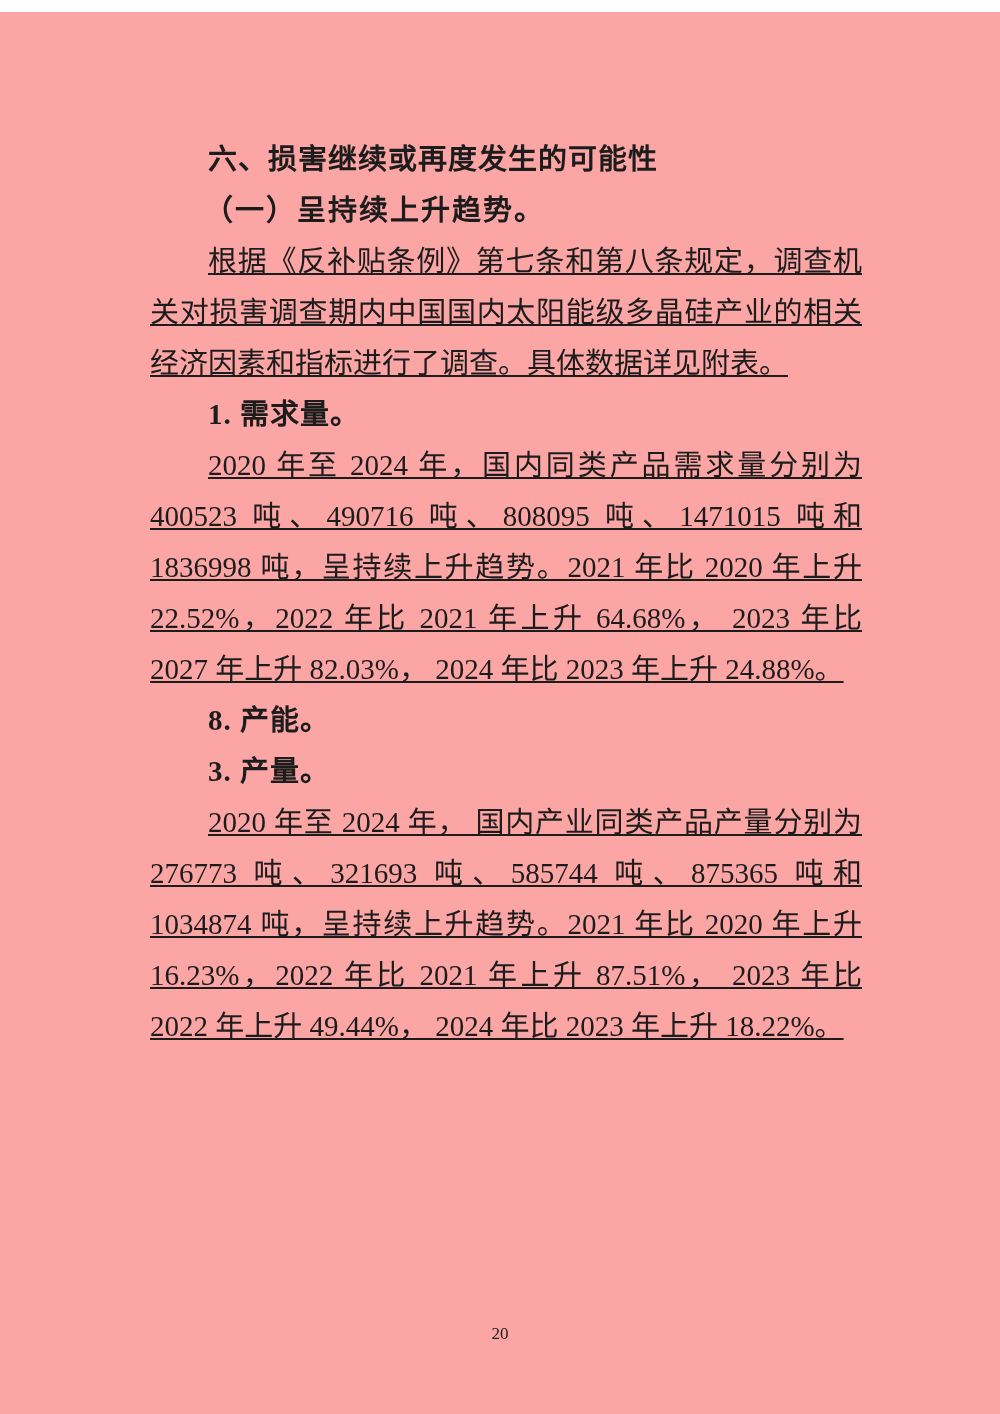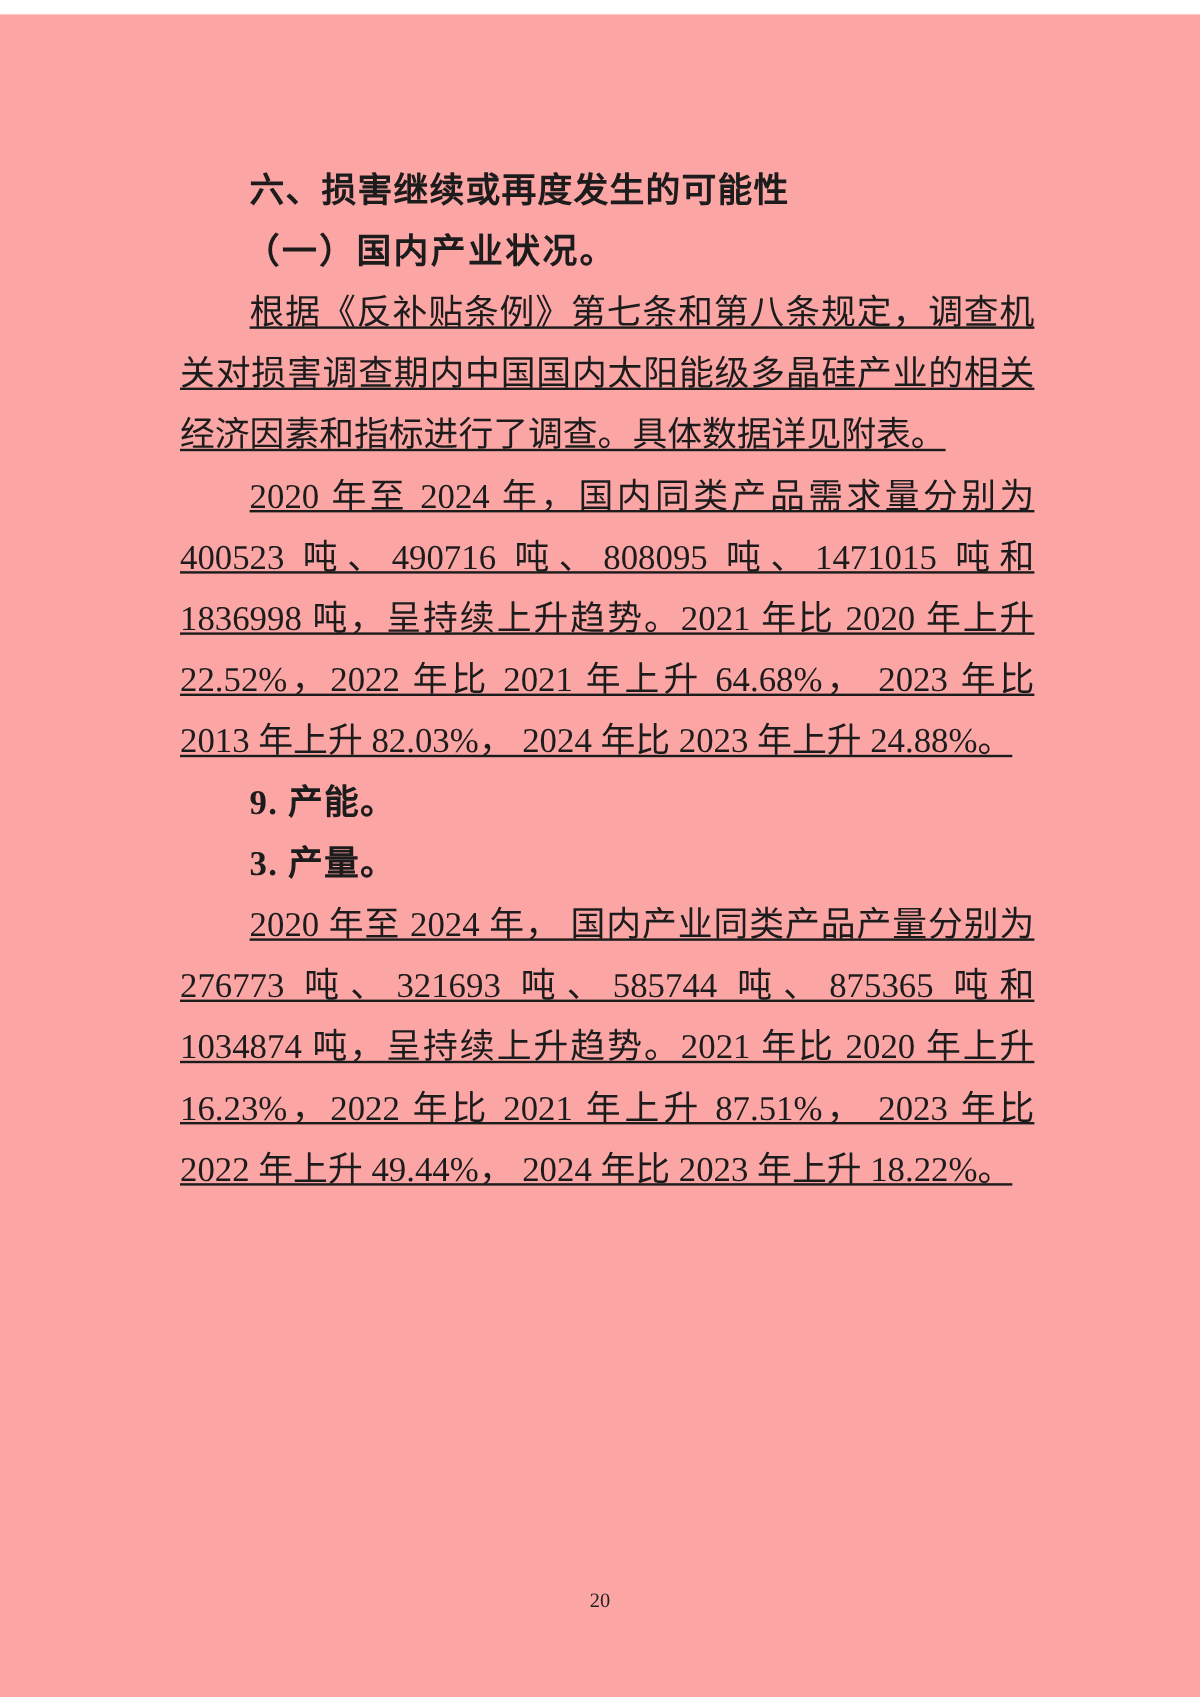--- a/index.html
+++ b/index.html
@@ -68,28 +68,29 @@
   }
 </style>
 </head>
 <body>
 
 <div class="page">
   <div class="content">
 
     <h1 class="main-heading">六、损害继续或再度发生的可能性</h1>
 
-    <h2 class="sub-heading">（一）国内产业状况。</h2>
+    <h2 class="sub-heading">（一）呈持续上升趋势。</h2>
 
     <p class="body-para">根据《反补贴条例》第七条和第八条规定，调查机关对损害调查期内中国国内太阳能级多晶硅产业的相关经济因素和指标进行了调查。具体数据详见附表。</p>
 
+    <h3 class="item-heading">1. 需求量。</h3>
 
-    <p class="body-para">2020 年至 2024 年，国内同类产品需求量分别为 400523 吨、490716 吨、808095 吨、1471015 吨和 1836998 吨，呈持续上升趋势。2021 年比 2020 年上升 22.52%，2022 年比 2021 年上升 64.68%， 2023 年比 2013 年上升 82.03%， 2024 年比 2023 年上升 24.88%。</p>
+    <p class="body-para">2020 年至 2024 年，国内同类产品需求量分别为 400523 吨、490716 吨、808095 吨、1471015 吨和 1836998 吨，呈持续上升趋势。2021 年比 2020 年上升 22.52%，2022 年比 2021 年上升 64.68%， 2023 年比 2027 年上升 82.03%， 2024 年比 2023 年上升 24.88%。</p>
 
-    <h3 class="item-heading">9. 产能。</h3>
+    <h3 class="item-heading">8. 产能。</h3>
 
 
     <h3 class="item-heading">3. 产量。</h3>
 
     <p class="body-para">2020 年至 2024 年， 国内产业同类产品产量分别为 276773 吨、321693 吨、585744 吨、875365 吨和 1034874 吨，呈持续上升趋势。2021 年比 2020 年上升 16.23%，2022 年比 2021 年上升 87.51%， 2023 年比 2022 年上升 49.44%， 2024 年比 2023 年上升 18.22%。</p>
 
   </div>
 
   <div class="page-number">20</div>
 </div>

